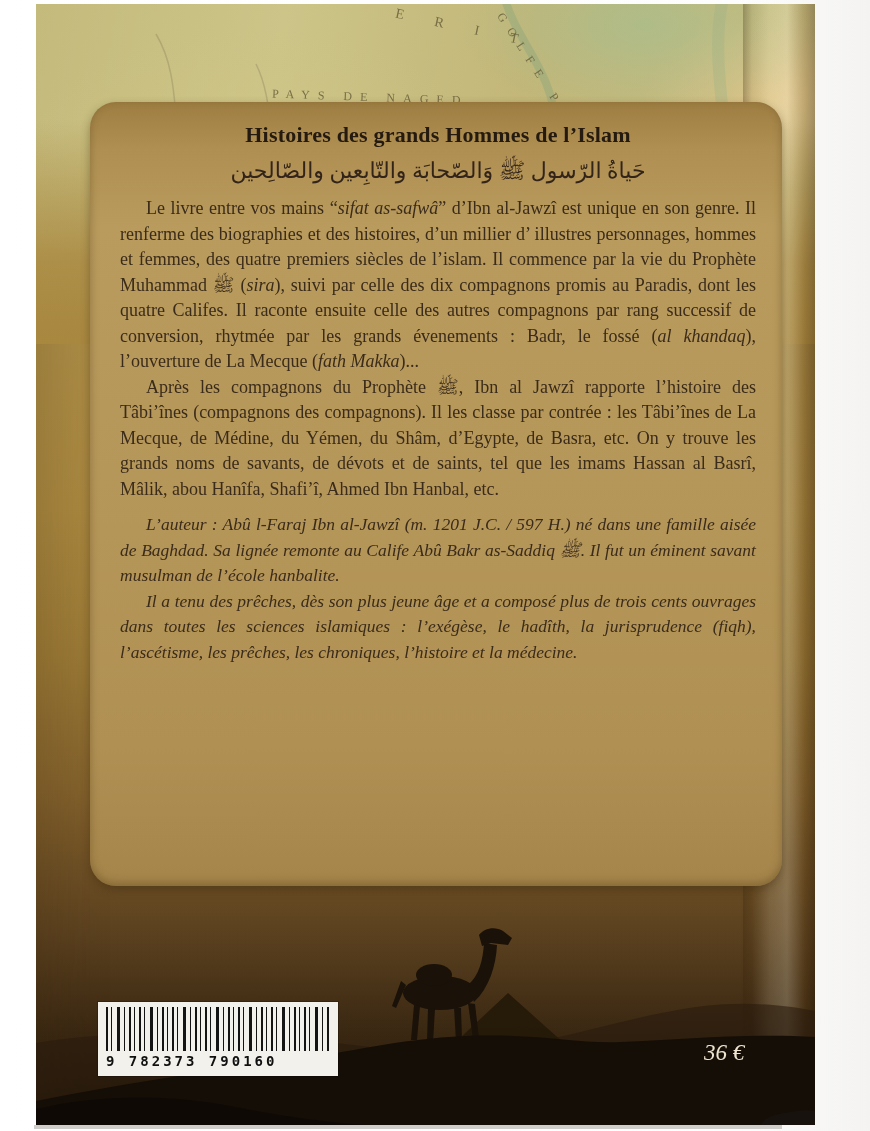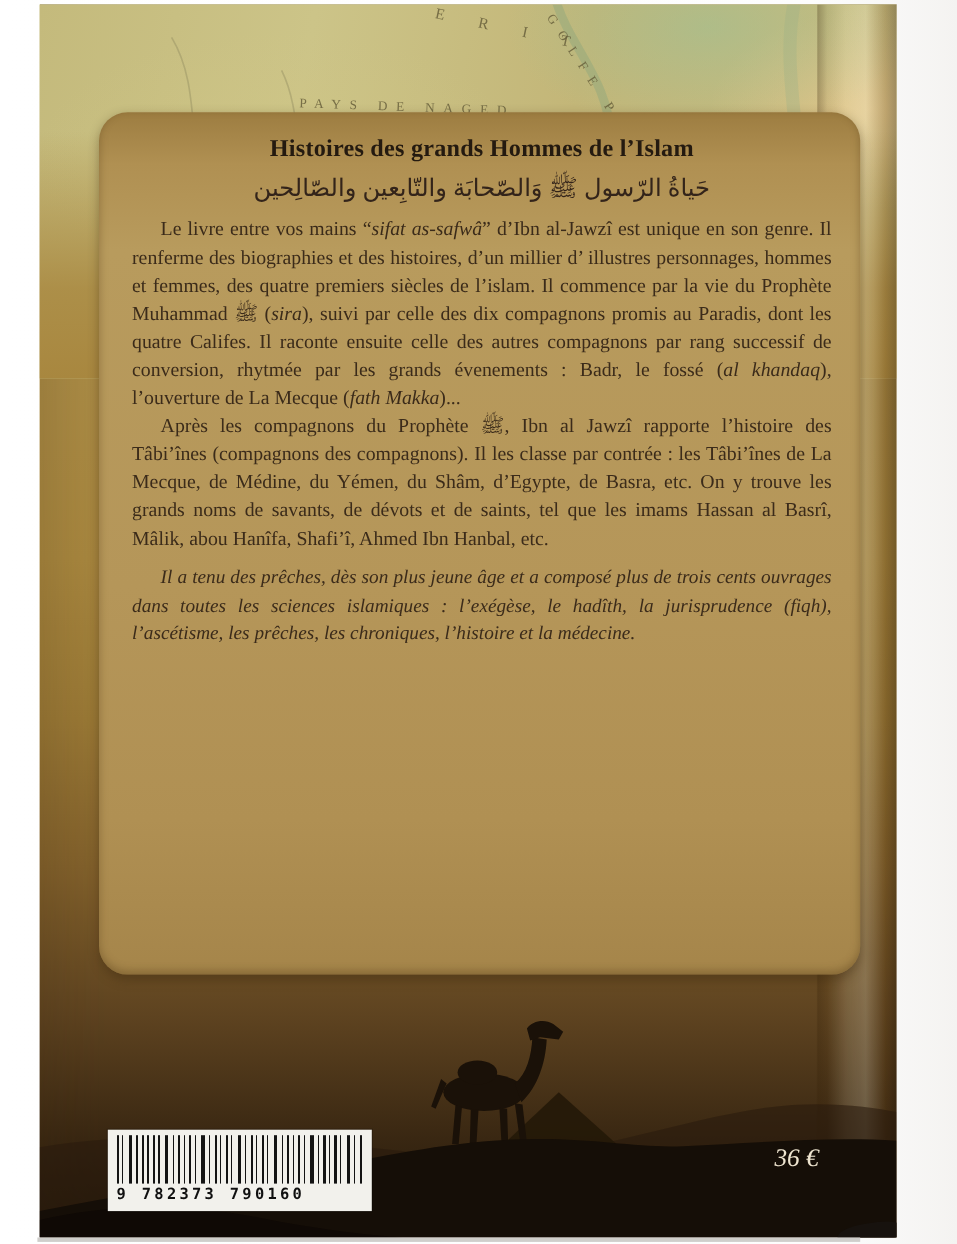--- a/index.html
+++ b/index.html
@@ -57,21 +57,21 @@
   .body-p{margin:0;font-size:18px;line-height:25.5px;text-align:justify;color:#3b2b1a;hyphens:auto;}
   .indent{text-indent:26px;}
   .author{margin-top:10px;font-style:italic;}
   .author .body-p{font-size:17.5px;}
 
   
   .dunes{position:absolute;left:0;bottom:0;width:779px;height:212px;display:block;}
 
   .isbn{position:absolute;left:56px;top:958px;font-size:21px;letter-spacing:1px;color:#efe7d5;}
   .barcode{position:absolute;left:62px;top:998px;width:240px;height:74px;background:#f2f1ec;
-    padding:5px 8px 3px 8px;box-sizing:border-box;box-shadow:0 0 0 1px rgba(0,0,0,.2);margin-top:25px;}
+    padding:5px 8px 3px 8px;box-sizing:border-box;box-shadow:0 0 0 1px rgba(0,0,0,.2);}
   .bars{height:44px;background-color:#f2f1ec;background-image:repeating-linear-gradient(90deg,
       #141414 0 2px, transparent 2px 5px, #141414 5px 6px, transparent 6px 11px,
       #141414 11px 14px, transparent 14px 18px, #141414 18px 19px, transparent 19px 23px,
       #141414 23px 25px, transparent 25px 28px, #141414 28px 29px, transparent 29px 33px);}
   .bdigits{margin-top:2px;font-family:"DejaVu Sans Mono", monospace;font-size:14px;font-weight:bold;
     color:#101010;letter-spacing:3px;text-align:left;}
   .price{position:absolute;left:668px;top:1036px;font-size:23px;color:#eee4cf;font-style:italic;}
   .clip{position:absolute;right:-6px;bottom:-4px;width:60px;height:17px;background:#17120e;
     border-radius:50% 40% 30% 60% / 60% 50% 40% 50%;transform:rotate(-8deg);}
 </style>
@@ -93,20 +93,21 @@
     </div>
 
     <div class="spineband"></div>
 
     <div class="panel">
       <h1>Histoires des grands Hommes de l’Islam</h1>
       <div class="arabic">حَياةُ الرّسول ﷺ وَالصّحابَة والتّابِعين والصّالِحين</div>
       <p class="body-p indent"><span>Le livre entre vos mains “</span><i>sifat as-safwâ</i><span>”  d’Ibn al-Jawzî est unique en son genre. Il renferme des biographies et des histoires, d’un millier d’ illustres personnages, hommes et femmes, des quatre premiers siècles de l’islam. Il commence par la vie du Prophète Muhammad ﷺ (</span><i>sira</i><span>), suivi par celle des dix compagnons promis au Paradis, dont les quatre Califes. Il raconte ensuite celle des autres compagnons par rang successif de conversion, rhytmée par les grands évenements : Badr, le fossé (</span><i>al khandaq</i><span>), l’ouverture de La Mecque (</span><i>fath Makka</i><span>)...</span></p>
       <p class="body-p indent"><span>Après les compagnons du Prophète ﷺ, Ibn al Jawzî rapporte l’histoire des Tâbi’înes (compagnons des compagnons). Il les classe par contrée : les Tâbi’înes de La Mecque, de Médine, du Yémen, du Shâm, d’Egypte, de Basra, etc. On y trouve les grands noms de savants, de dévots et de saints, tel que les imams Hassan al Basrî, Mâlik, abou Hanîfa, Shafi’î, Ahmed Ibn Hanbal, etc.</span></p>
       <div class="author">
+        <p class="body-p indent"><span>L’auteur : Abû l-Faraj Ibn al-Jawzî (m. 1201 J.C. / 597 H.) né dans une famille aisée de Baghdad. Sa lignée remonte au Calife Abû Bakr as-Saddiq ﷺ. Il fut un éminent savant musulman de l’école hanbalite.</span></p>
         <p class="body-p indent"><span>Il a tenu des prêches, dès son plus jeune âge et a composé plus de trois cents ouvrages dans toutes les sciences islamiques : l’exégèse, le hadîth, la jurisprudence (fiqh), l’ascétisme, les prêches, les chroniques, l’histoire et la médecine.</span></p>
       </div>
     </div>
 
     <svg class="dunes" viewBox="0 0 779 212" preserveAspectRatio="none">
       <path d="M0,130 C110,112 240,122 350,136 C470,152 560,108 660,94 C710,87 755,93 779,98 L779,212 L0,212 Z" fill="#2a1b0d" opacity="0.6"></path>
       <path d="M472,80 L558,157 L390,157 Z" fill="#241808" opacity="0.9"></path>
       <g fill="#1a1108">
         <ellipse cx="404" cy="80" rx="37" ry="17"></ellipse>
         <ellipse cx="398" cy="62" rx="18" ry="11"></ellipse>

